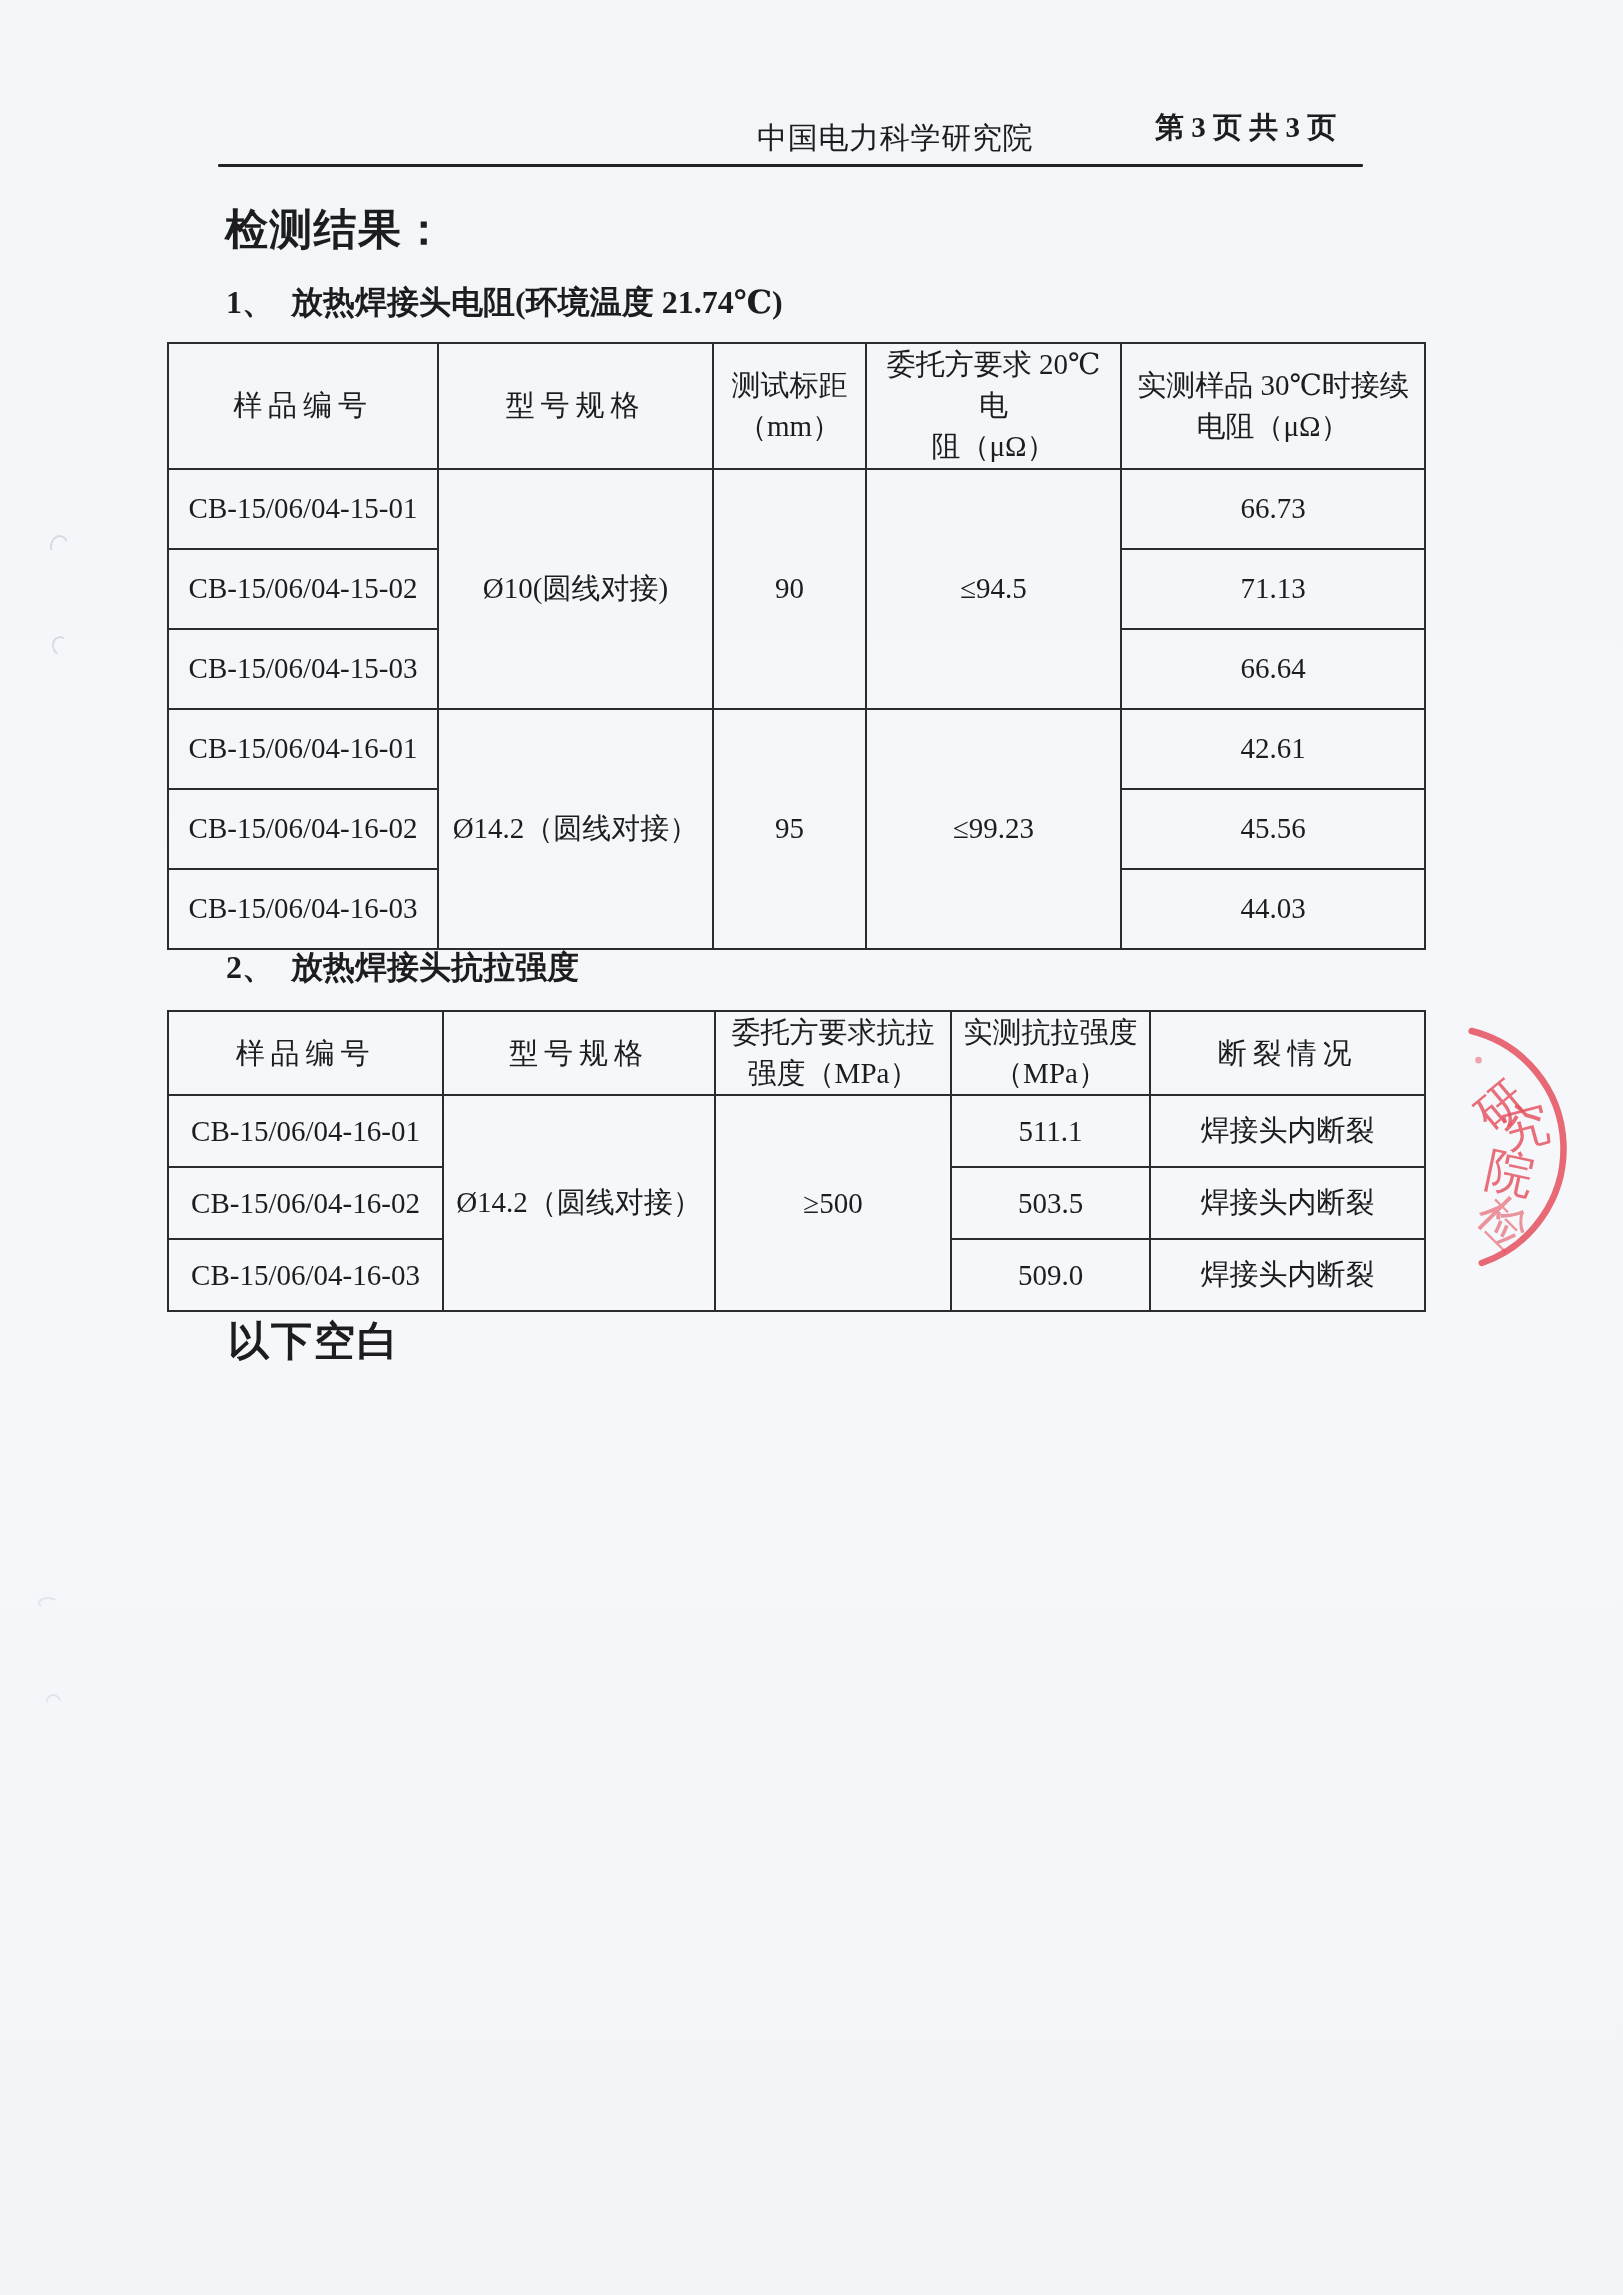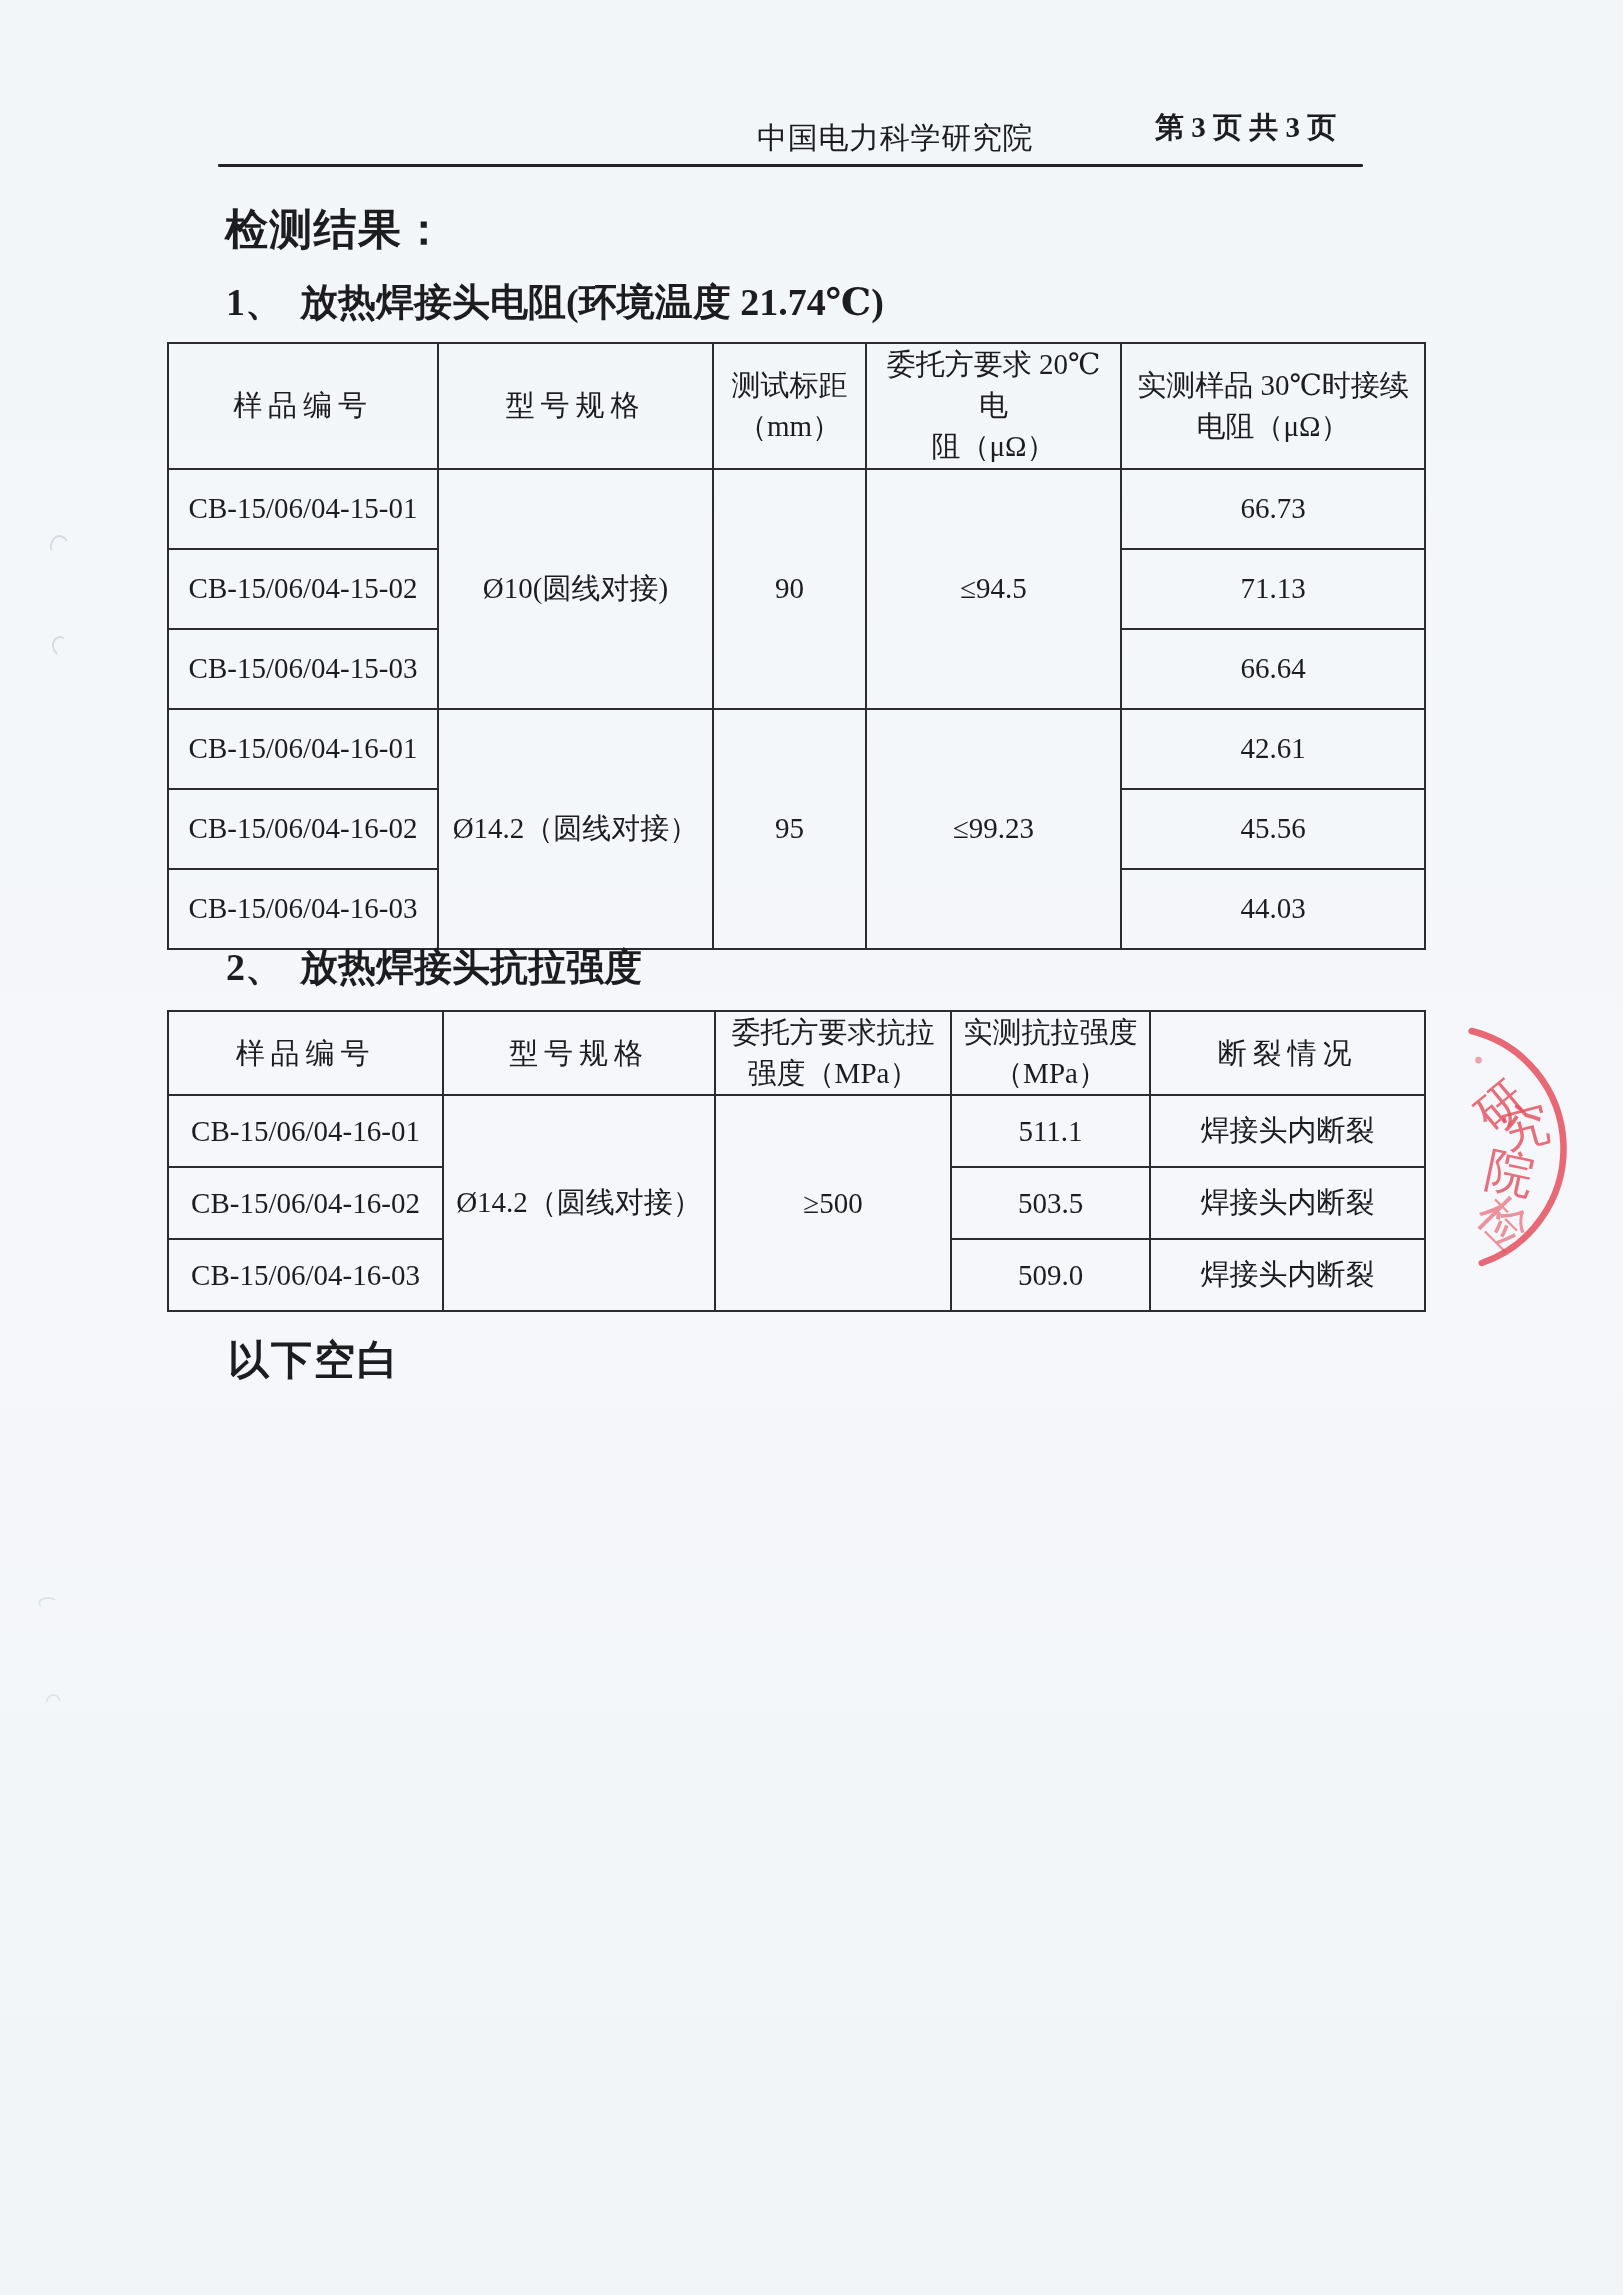--- a/index.html
+++ b/index.html
@@ -13,41 +13,41 @@
 
   
   .hdr-left{position:absolute;left:219px;top:119px;font-size:29px;font-weight:600;letter-spacing:0.7px;white-space:nowrap;}
   .hdr-center{position:absolute;left:757px;top:118px;font-size:30px;font-weight:400;letter-spacing:0.7px;white-space:nowrap;}
   .hdr-right{position:absolute;left:1155px;top:108px;font-size:29px;font-weight:600;white-space:nowrap;}
   .hdr-rule{position:absolute;left:218px;top:164px;width:1145px;height:3.3px;background:#212126;border-radius:1.3px;}
 
   
   .doc-title{position:absolute;left:225px;top:206px;font-size:43px;line-height:47px;font-weight:700;
     font-family:Liberation Sans, sans-serif;letter-spacing:1.3px;white-space:nowrap;}
-  .sec-head{position:absolute;font-size:38px;line-height:35px;font-weight:700;white-space:nowrap;}
+  .sec-head{position:absolute;font-size:32px;line-height:35px;font-weight:700;white-space:nowrap;}
   .sec-head .num{margin-right:17px;}
   #sec1{left:226px;top:285px;}
   #sec2{left:226px;top:950px;}
 
   
   table{border-collapse:collapse;table-layout:fixed;position:absolute;background:transparent;}
   td,th{border:2px solid #2c2c30;text-align:center;vertical-align:middle;
         font-weight:normal;font-size:29px;padding:0 5.2px;color:#1d1d1f;}
   th{white-space:pre-line;line-height:1.42;}
   th.sp{letter-spacing:5.9px;}
   #table1{left:167px;top:342px;width:1257px;border:2.6px solid #2c2c30;}
   #table1 thead tr{height:109px;}
   #table1 tbody tr{height:80px;}
   #table2{left:167px;top:1010px;width:1257px;border:2.6px solid #2c2c30;}
   #table2 thead tr{height:76px;}
   #table2 tbody tr{height:72px;}
 
   
   .blank-note{position:absolute;left:228px;top:1314px;font-size:41px;font-weight:700;
-    font-family:"Liberation Sans","DejaVu Sans",sans-serif;letter-spacing:2px;white-space:nowrap;margin-top:19px;}
+    font-family:"Liberation Sans","DejaVu Sans",sans-serif;letter-spacing:2px;white-space:nowrap;}
 
   
   .stamp-svg{position:absolute;left:0;top:0;pointer-events:none;}
   .stamp-char{font-family:"Liberation Serif","DejaVu Serif",serif;font-size:74px;fill:#e5505e;opacity:.82;}
 
   
   .speck{position:absolute;border:2.6px solid #8b95a0;border-radius:50%;opacity:.28;border-right-color:transparent;border-bottom-color:transparent;}
   .s1{left:50px;top:535px;width:14.4px;height:17px;transform:rotate(20deg);}
   .s2{left:52px;top:636px;width:13px;height:15.7px;transform:rotate(-15deg);}
   .s3{left:38px;top:1597px;width:15.7px;height:7.9px;opacity:.18;}

